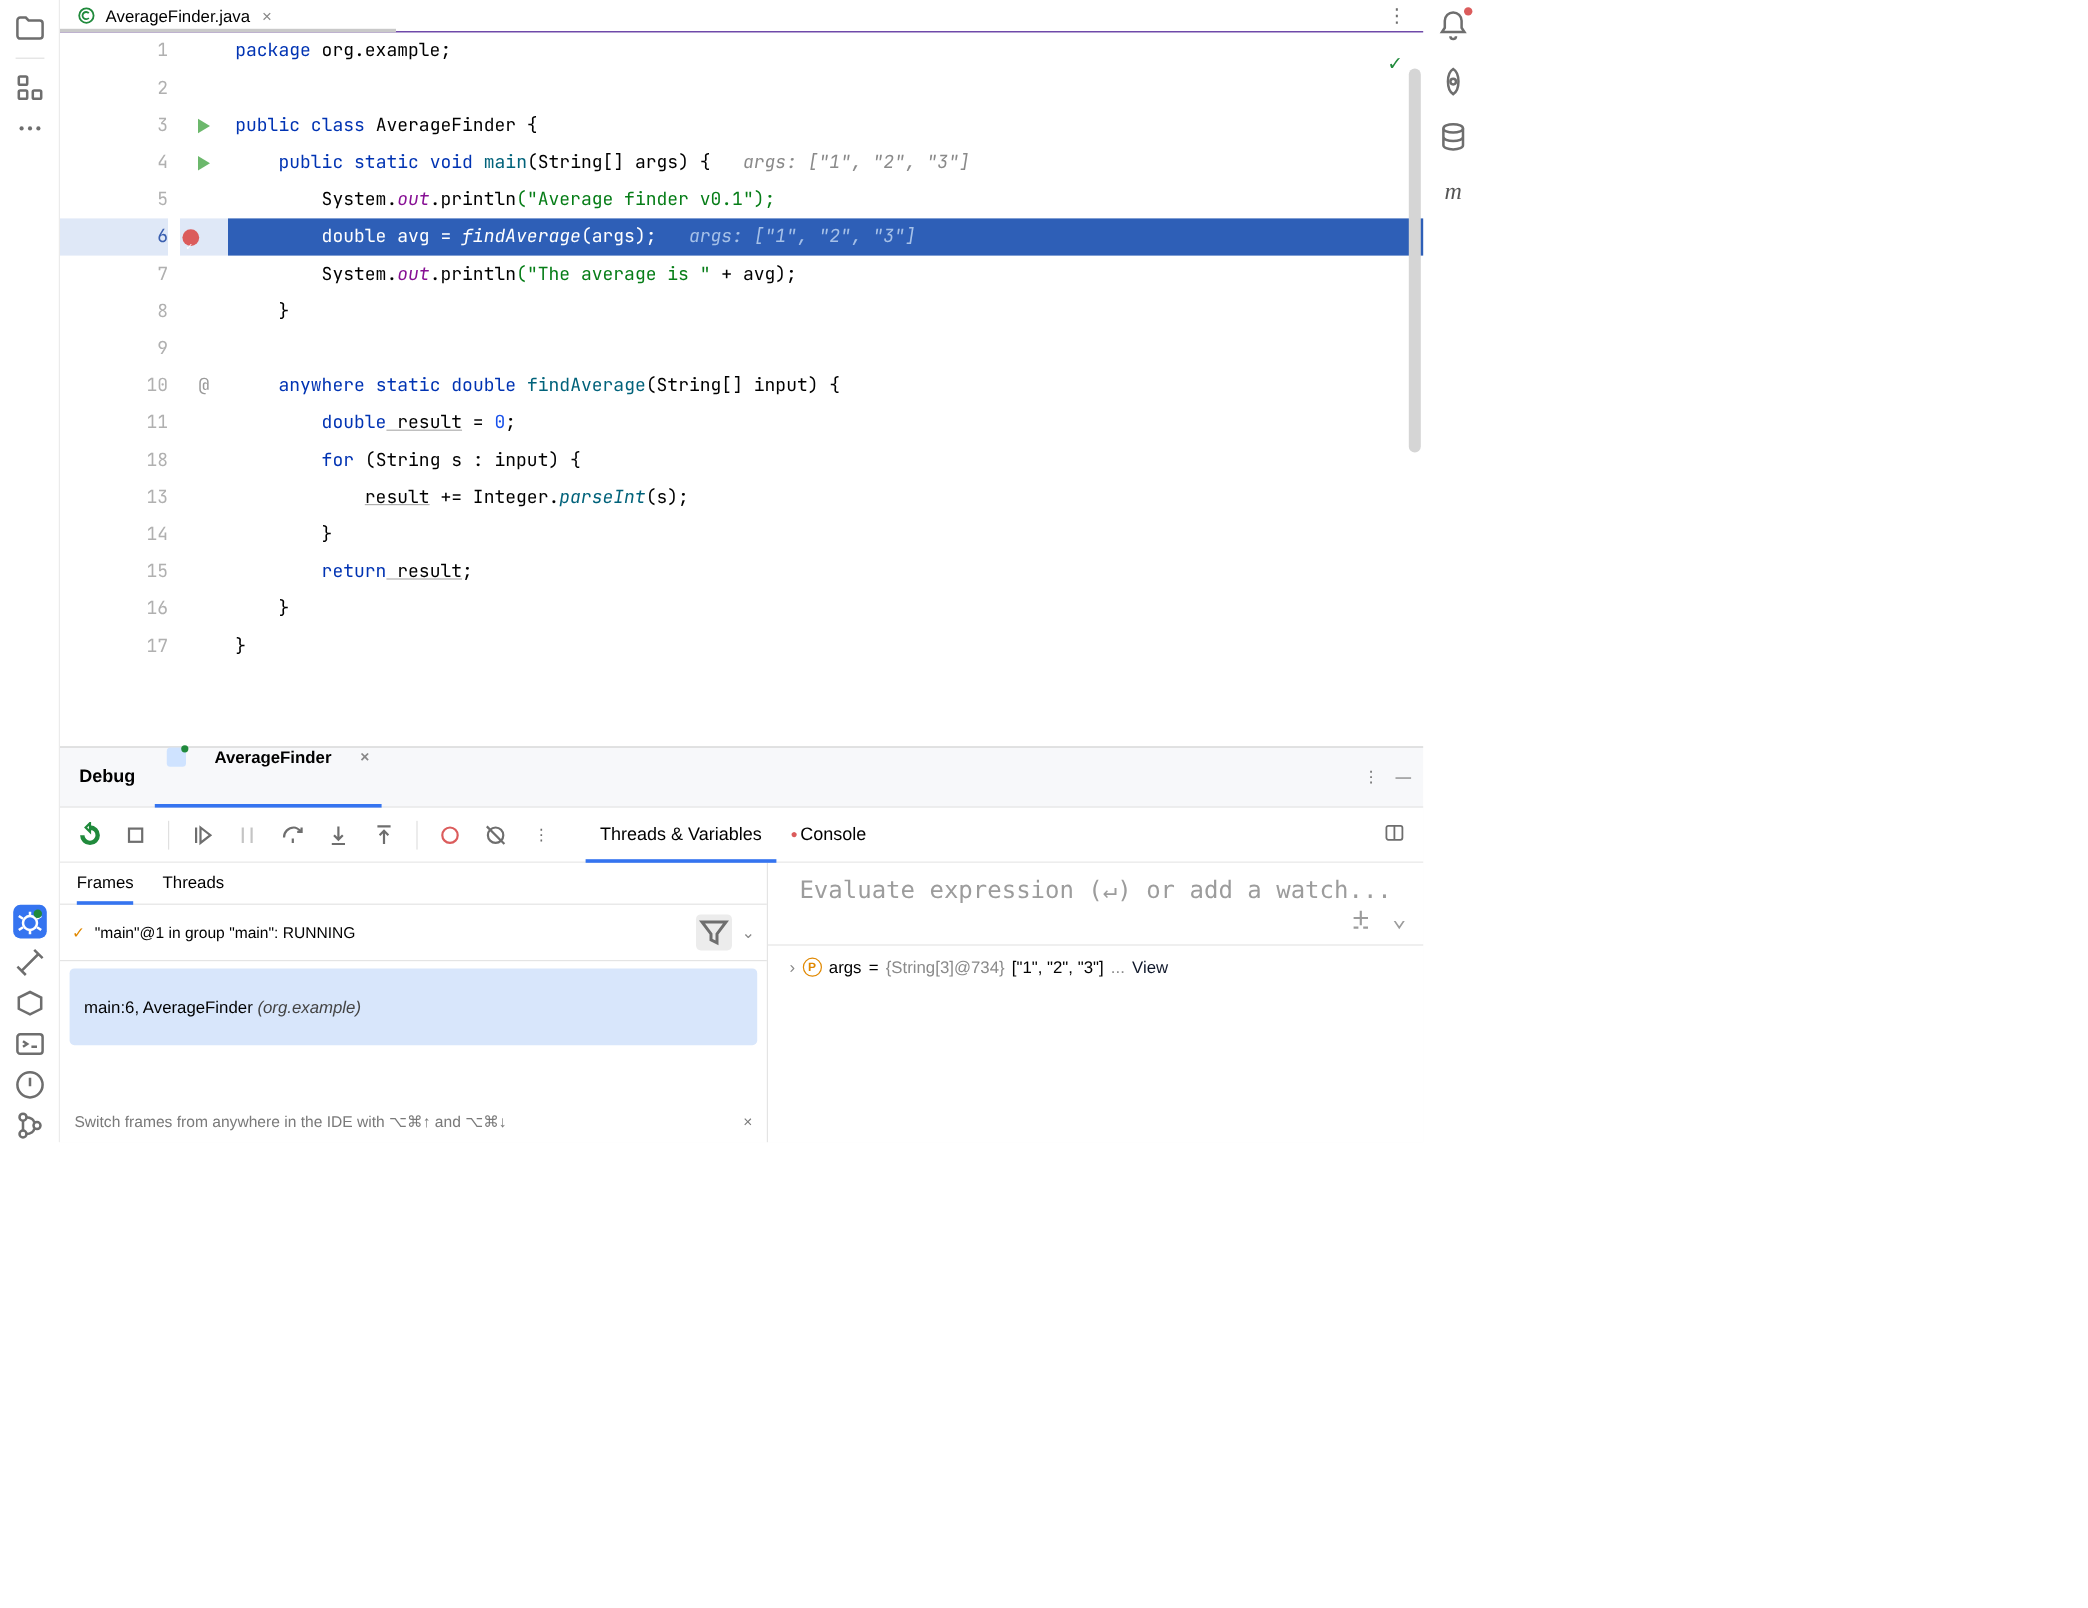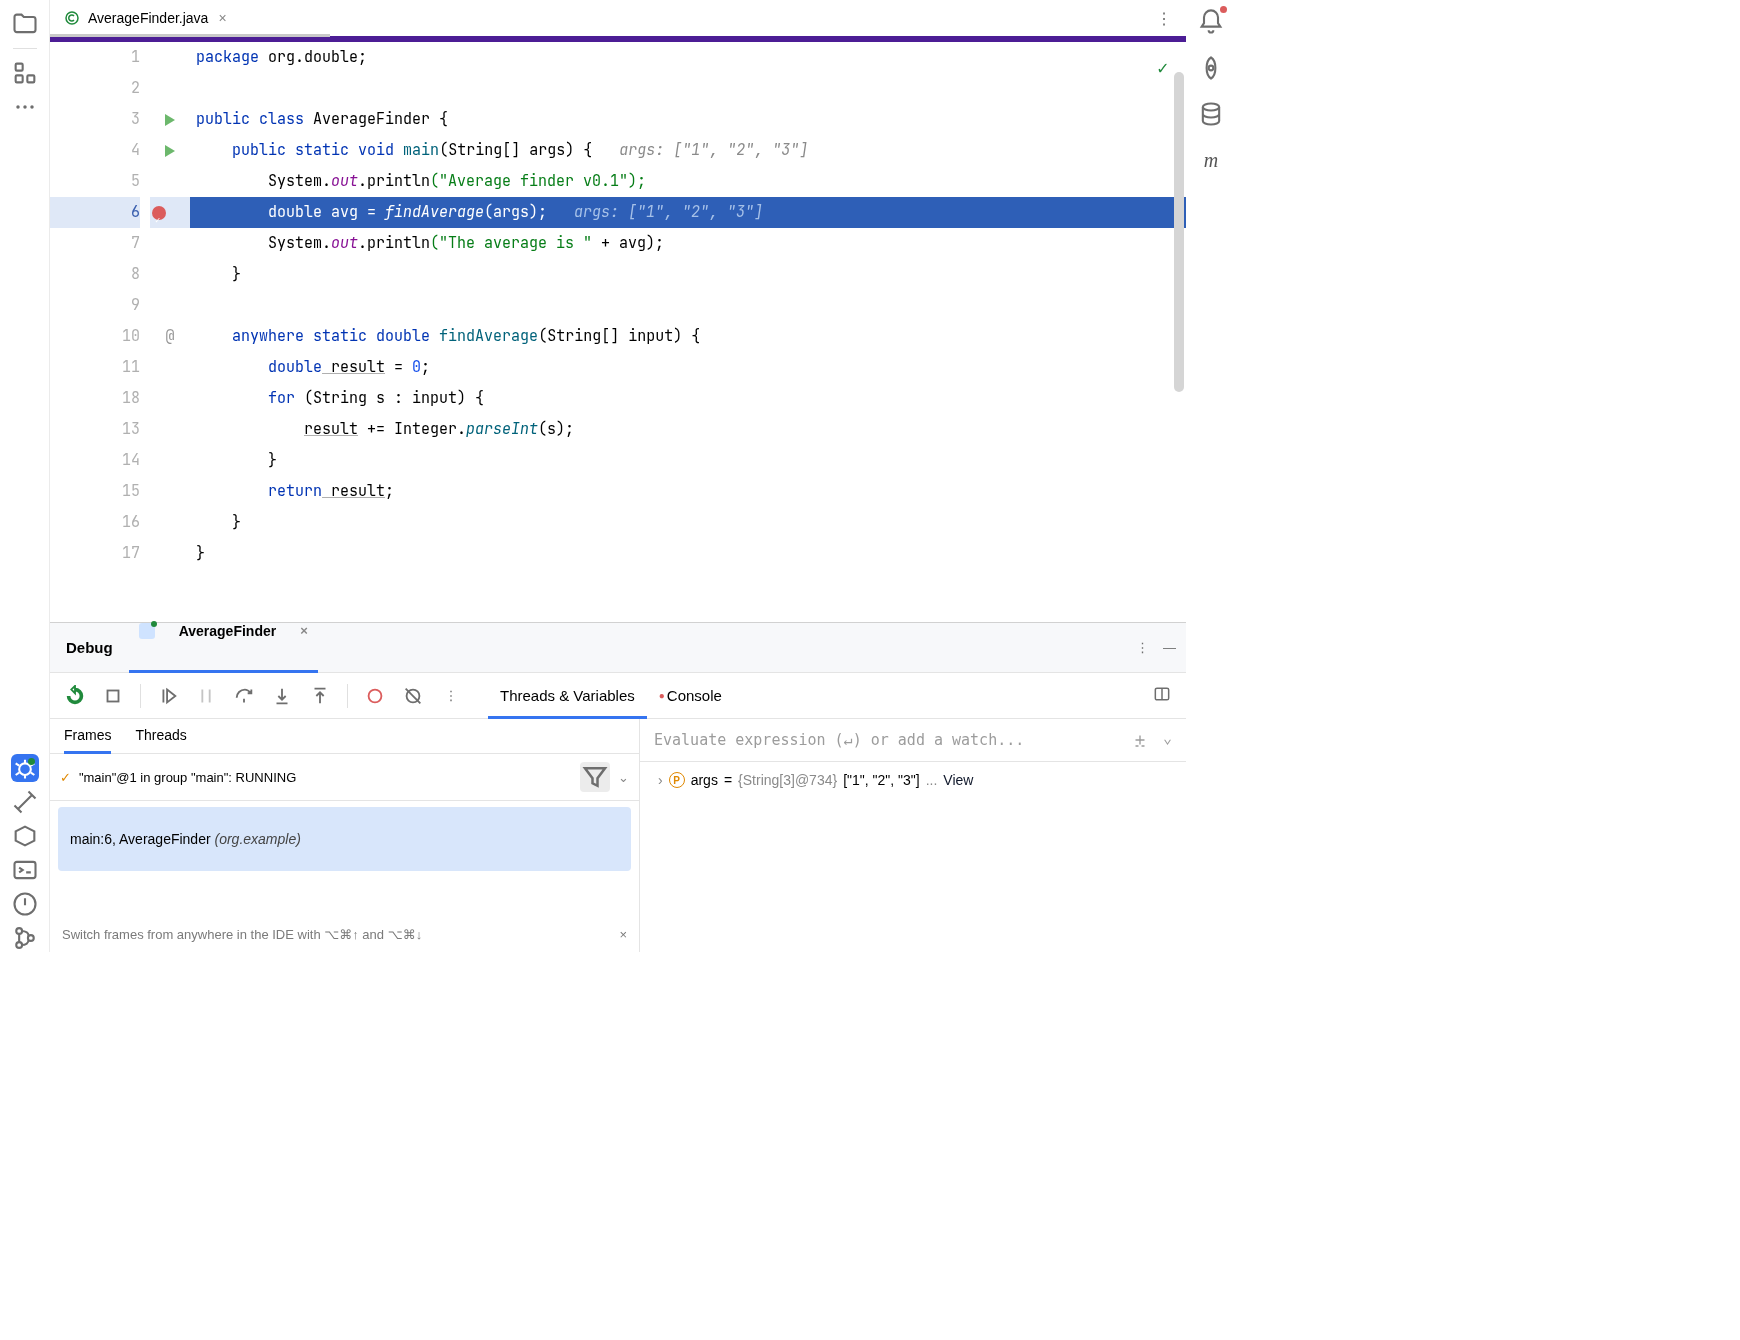--- a/index.html
+++ b/index.html
@@ -6,21 +6,21 @@
 body { font-family: -apple-system, "Segoe UI", sans-serif; font-size: 13px; background: #fff; color: #000; overflow: hidden; }
 .root { display: flex; width: 1236px; height: 952px; }
 .left-rail { width: 50px; display: flex; flex-direction: column; align-items: center; padding-top: 10px; gap: 6px; border-right: 1px solid #ebebeb; }
 .right-rail { width: 50px; display: flex; flex-direction: column; align-items: center; padding-top: 8px; gap: 18px; }
 .rail-icon { width: 28px; height: 28px; display: flex; align-items: center; justify-content: center; border-radius: 6px; color: #6e6e6e; }
 .rail-icon.active { background: #3574f0; color: #fff; }
 .rail-sep { width: 24px; height: 1px; background: #e0e0e0; margin: 4px 0; }
 .rail-spacer { flex: 1; }
 .main { flex: 1; display: flex; flex-direction: column; }
 
-.tabbar { height: 42px; display: flex; align-items: center; border-bottom: 6px solid #4c1d95; position: relative; }
+.tabbar { height: 27px; display: flex; align-items: center; border-bottom: 1px solid #4c1d95; position: relative; }
 .tab { display: flex; align-items: center; gap: 8px; padding: 0 14px; height: 100%; position: relative; }
 .tab-underline { position: absolute; bottom: -1px; left: 0; width: 280px; height: 3px; background: #c9c9c9; }
 .tab-icon { width: 16px; height: 16px; color: #208a3c; }
 .tab-label { font-size: 14px; }
 .tab-close { color: #888; font-size: 14px; padding: 0 2px; }
 .tabbar-right { margin-left: auto; display: flex; align-items: center; gap: 10px; padding-right: 14px; }
 .kebab { color: #6e6e6e; font-size: 16px; }
 
 .editor { flex: 1; position: relative; display: flex; font-family: "JetBrains Mono", Menlo, monospace; font-size: 15px; line-height: 31px; }
 .gutter { width: 140px; display: flex; }
@@ -78,21 +78,21 @@
 .ft-tab.active::after { content:""; position:absolute; bottom:-1px; left:0; right:0; height:3px; background:#3574f0; }
 .thread-row { display:flex; align-items:center; padding:8px 10px; gap:8px; border-bottom:1px solid #e4e4e4; }
 .thread-check { color: #e08800; }
 .thread-filter { margin-left:auto; width:30px; height:30px; background:#ececec; border-radius:4px; display:flex; align-items:center; justify-content:center; color:#6e6e6e; }
 .frame-row { margin:6px 8px; padding:24px 12px; background:#d8e6fb; border-radius:4px; font-size:14px; }
 .frame-row .pkg { font-style: italic; color:#444; }
 .tip-row { padding: 10px 12px; color:#7a7a7a; display:flex; align-items:center; gap:8px; font-size:13px; }
 .tip-close { margin-left:auto; }
 
 .vars-pane { flex:1; display:flex; flex-direction:column; }
-.eval-input { padding:10px 14px; color:#9c9c9c; font-family: Menlo, monospace; font-size:15px; border-bottom:1px solid #e4e4e4; display:flex; align-items:center; }
+.eval-input { padding:10px 14px; color:#9c9c9c; font-family: Menlo, monospace; font-size:20px; border-bottom:1px solid #e4e4e4; display:flex; align-items:center;flex-direction:column; }
 .eval-right { margin-left:auto; display:flex; gap:14px; color:#9c9c9c; }
 .var-row { padding:10px 18px; font-size:14px; display:flex; align-items:center; gap:6px; }
 .var-icon { width:16px; height:16px; border:1.5px solid #e08800; border-radius:50%; color:#e08800; display:flex; align-items:center; justify-content:center; font-size:10px; font-weight:700; }
 .var-type { color:#8a8a8a; }
 .var-view { color:#0f172a; }
 .var-ell { color:#8a8a8a; }
 svg { width: 100%; height: 100%; }
 </style>
 </head>
 <body>
@@ -220,21 +220,21 @@
           <div class="gicon-line"></div>
             <div class="gicon-line"></div>
             <div class="gicon-line"></div>
             <div class="gicon-line"></div>
             <div class="gicon-line"></div>
             <div class="gicon-line"></div>
             <div class="gicon-line"></div>
         </div>
       </div>
       <div class="code">
-        <div class="cline"><span class="kw">package</span><span> org.double;</span></div>
+        <div class="cline"><span class="kw">package</span><span> org.example;</span></div>
         <div class="cline"></div>
         <div class="cline"><span class="kw">public</span> <span class="kw">class</span><span> AverageFinder {</span></div>
         <div class="cline">    <span class="kw">public</span> <span class="kw">static</span> <span class="kw">void</span> <span class="fn">main</span><span>(String[] args) {</span><span class="hint">   args: ["1", "2", "3"]</span></div>
         <div class="cline">        <span>System.</span><span class="fld">out</span><span>.println</span><span class="st">("Average finder v0.1");</span></div>
         <div class="cline hl">        <span class="kw">double</span><span> avg = </span><span class="fn" style="font-style:italic">findAverage</span><span>(args);</span><span class="hint">   args: ["1", "2", "3"]</span></div>
         <div class="cline">        <span>System.</span><span class="fld">out</span><span>.println</span><span class="st">("The average is "</span><span> + avg);</span></div>
         <div class="cline">    <span>}</span></div>
         <div class="cline"></div>
         <div class="cline">    <span class="kw">anywhere</span> <span class="kw">static</span> <span class="kw">double</span> <span class="fn">findAverage</span><span>(String[] input) {</span></div>
         <div class="cline">        <span class="kw">double</span><span class="u"> result</span><span> = </span><span class="num">0</span><span>;</span></div>

